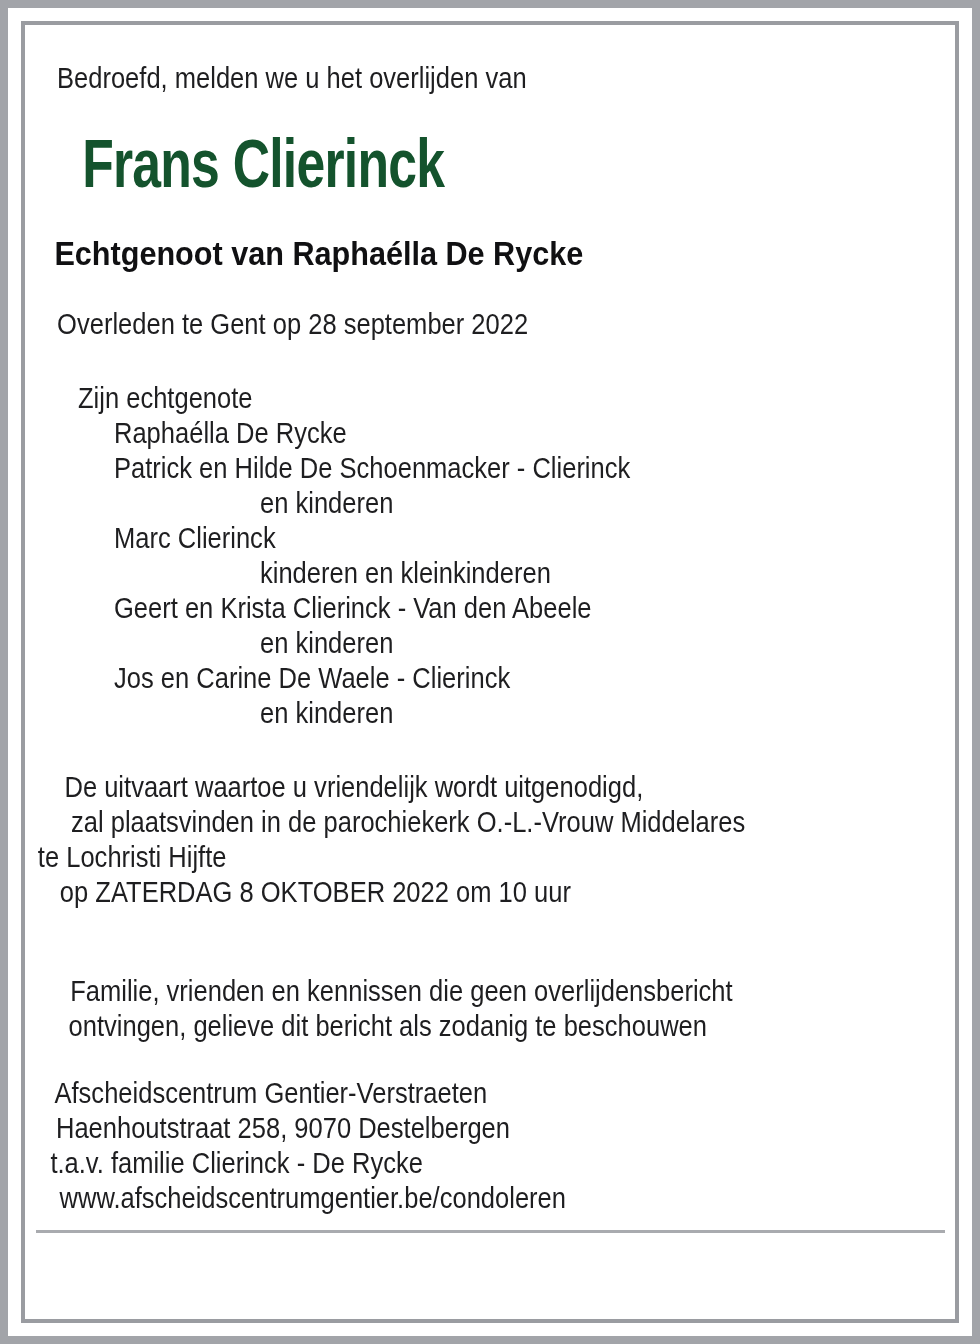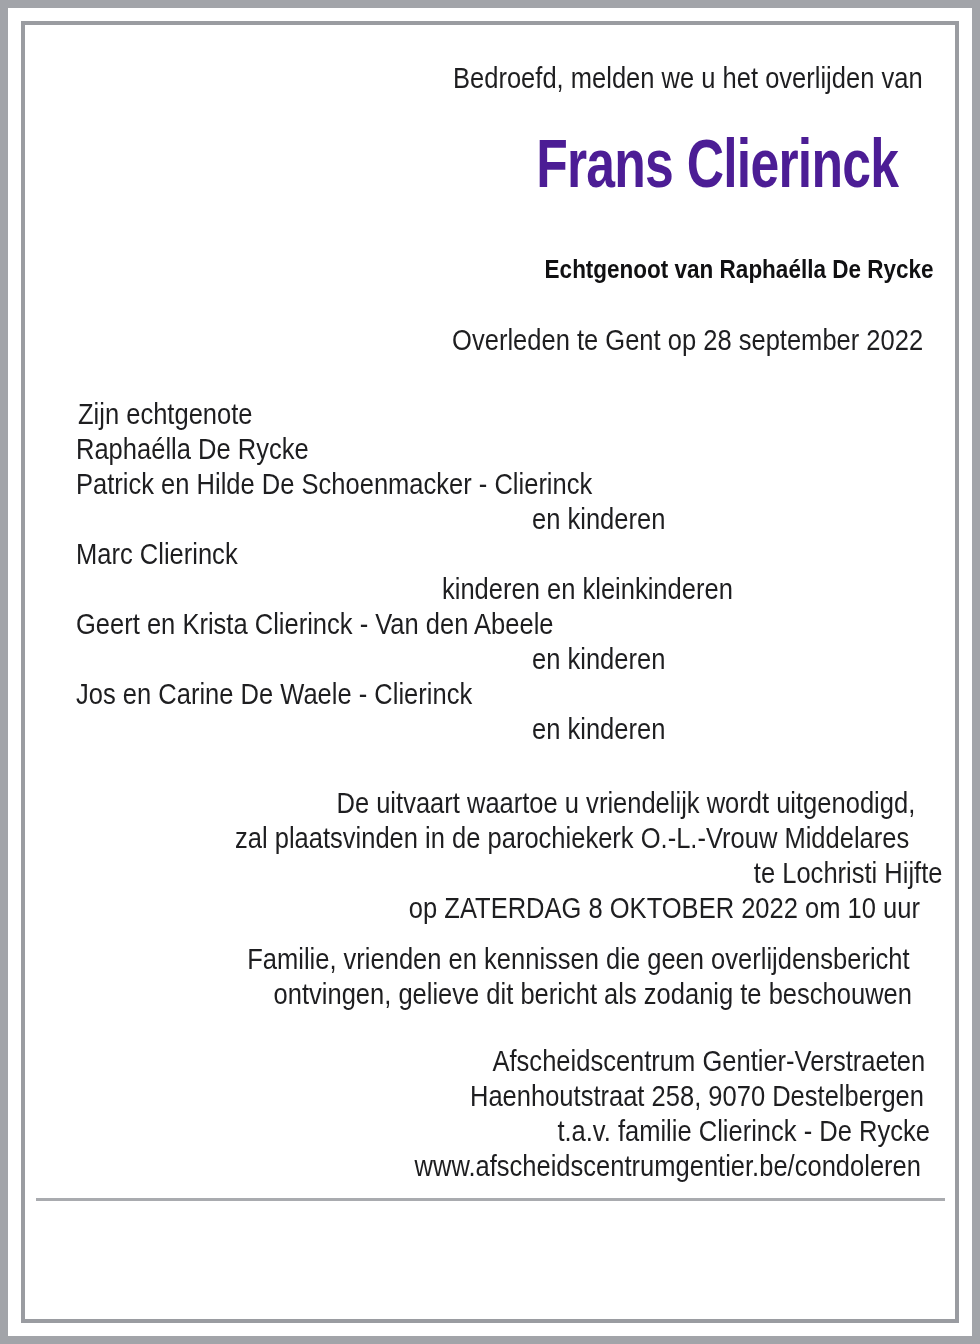--- a/index.html
+++ b/index.html
@@ -29,72 +29,71 @@
     border: 4px solid #9a9ca1;
     background: #ffffff;
     overflow: hidden;
   }
   .line {
     font-size: 29px;
     line-height: 35px;
     white-space: nowrap;
   }
   .center {
-    text-align: right;
+    text-align: left;
   }
   
   .c {
     display: inline-block;
     transform: scaleX(0.88);
     transform-origin: center center;
   }
   .cl {
     display: inline-block;
     transform: scaleX(0.88);
     transform-origin: left center;
   }
   .intro {
     margin-top: 36px;
   }
   .deceased-name {
     margin-top: 30px;
     font-size: 68px;
     line-height: 75px;
     font-weight: 700;
-    color: #4c1d95;
+    color: #14532d;
     letter-spacing: -1px;
-    padding-left: 42px;
   }
   .deceased-name .c {
     transform: scaleX(0.76);
   }
   .relation {
-    margin-top: 48px;
-    font-size: 25px;
+    margin-top: 32px;
+    font-size: 34px;
     line-height: 40px;
     font-weight: 700;
     color: #101012;
   }
   .relation .c {
     transform: scaleX(0.9);
   }
   .birth-death {
     margin-top: 34px;
   }
   .family-list {
     margin-top: 39px;
   }
   .ind0 { padding-left: 53px; }  
-  .ind1 { padding-left: 51px; }  
-  .ind2 { padding-left: 235px; text-align: center; } 
+  .ind1 { padding-left: 89px; }  
+  .ind2 { padding-left: 235px; } 
   .funeral {
     margin-top: 39px;
   }
   .notice {
-    margin-top: 16px;
+    margin-top: 64px;
   }
   .contact {
     margin-top: 32px;
   }
   .bottom-divider {
     margin: 14px 10px 0 11px;
     height: 3px;
     background: #a9abaf;
     border: none;
   }

